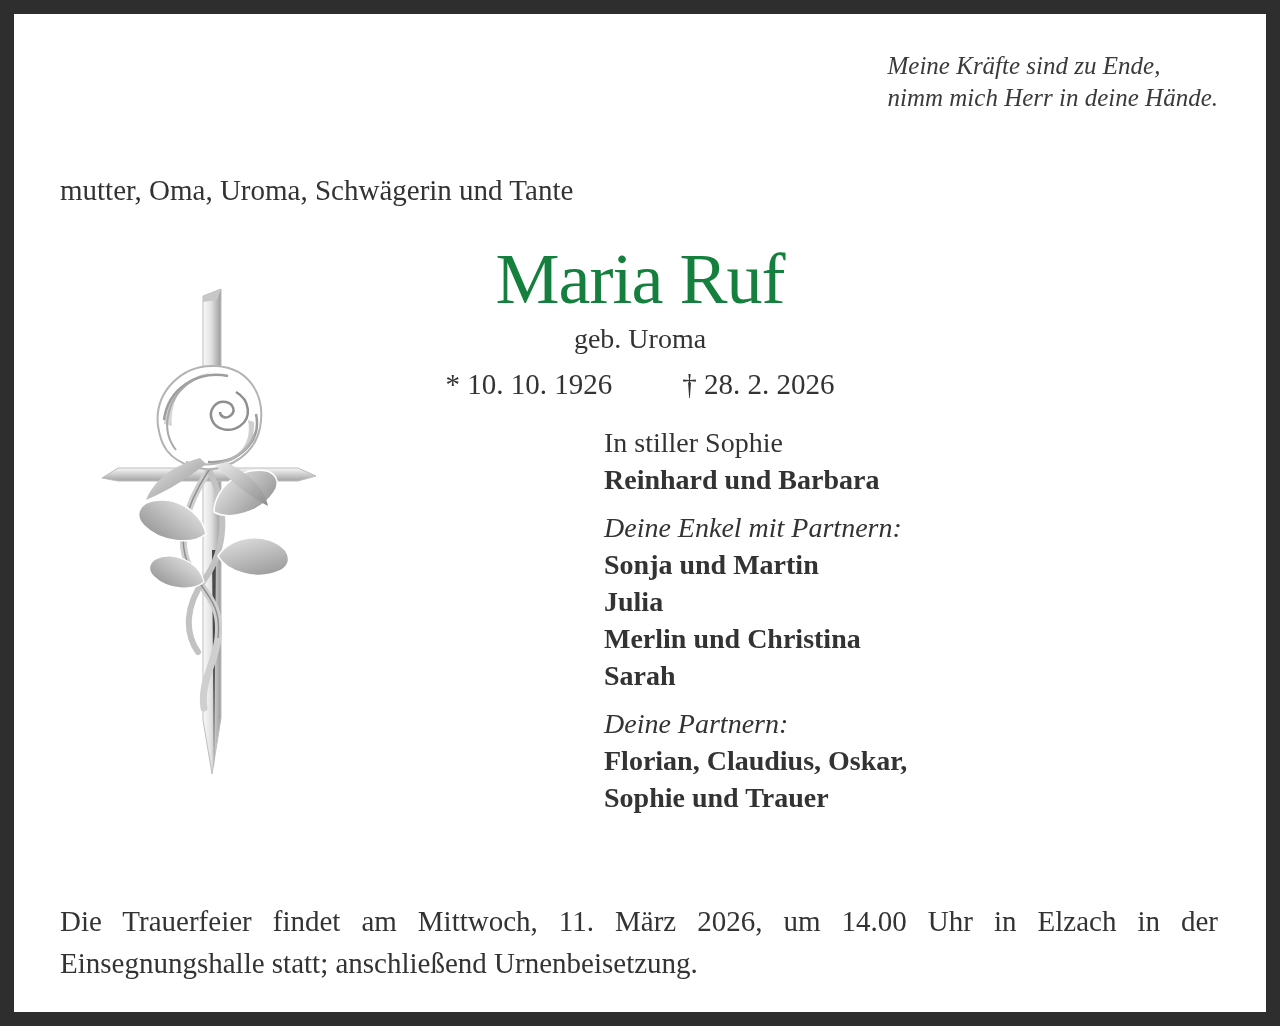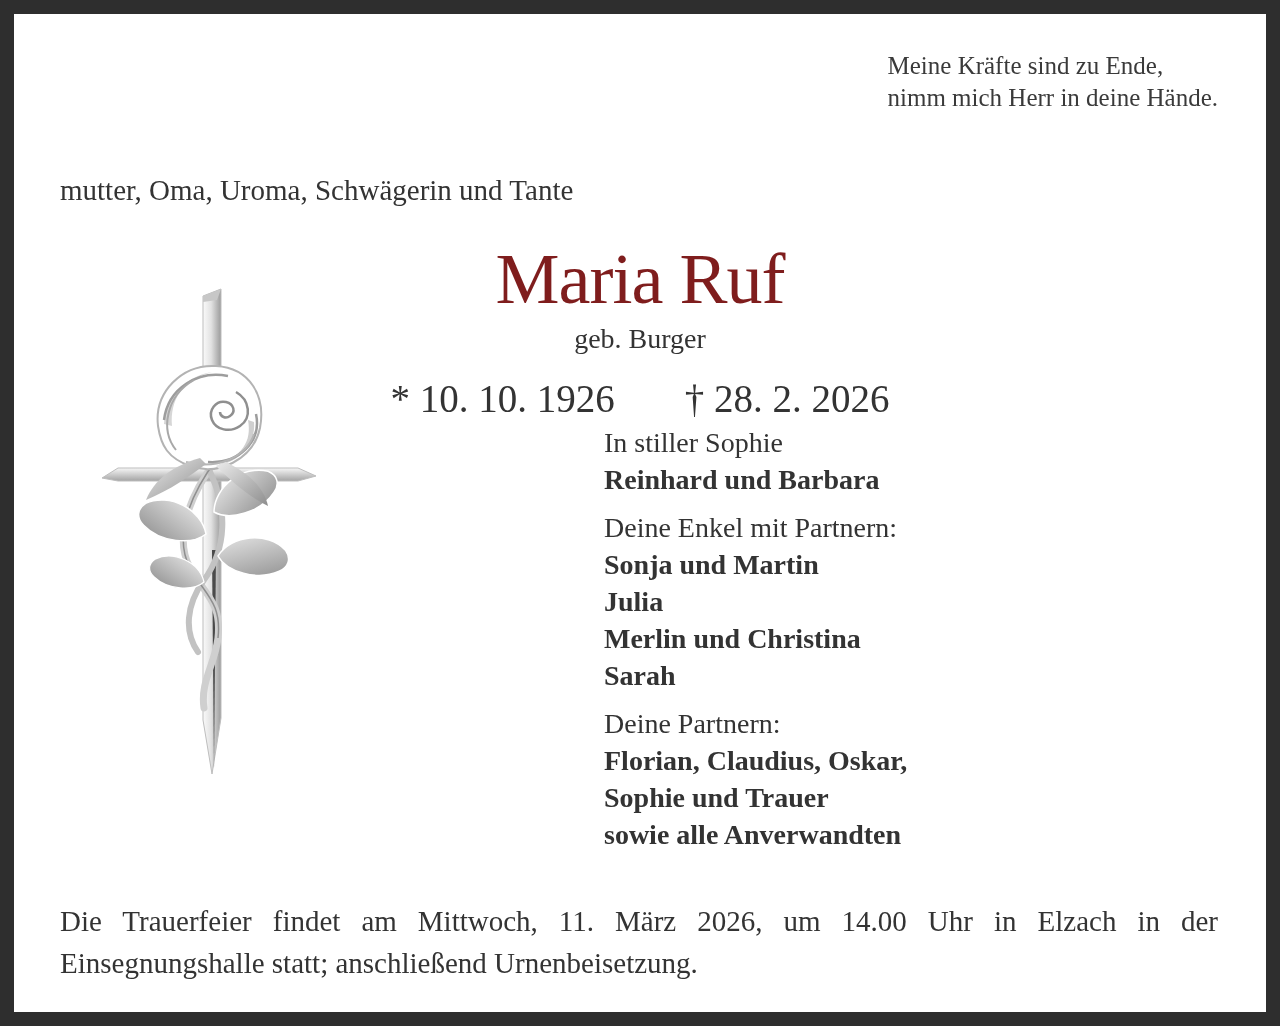--- a/index.html
+++ b/index.html
@@ -11,57 +11,58 @@
     position: relative;
   }
   .sheet {
     position: absolute; inset: 0;
     box-sizing: border-box;
     border: 14px solid #2e2e2e;
     background: #ffffff;
   }
   .quote {
     position: absolute; top: 36px; right: 48px;
+    font-style: italic;
     font-size: 25px; line-height: 32px;
     text-align: left;
     color: #3a3a3a;
   }
   .intro {
     position: absolute; left: 46px; top: 118px; right: 44px;
     font-size: 29px; line-height: 39px;
   }
   .cross-art {
     position: absolute; left: 74px; top: 236px;
     width: 240px; height: 540px;
   }
   .name-block {
     position: absolute; left: 0; right: 0; top: 226px;
     text-align: center;
   }
   .deceased-name {
     font-size: 72px; line-height: 78px;
     letter-spacing: -1px;
-    color: #7f1d1d;
+    color: #15803d;
   }
   .maiden-name {
     font-size: 28px; line-height: 34px;
     margin-top: 4px;
   }
   .dates {
-    margin-top: 20px;
-    font-size: 39px;
+    margin-top: 12px;
+    font-size: 29px;
     display: flex; justify-content: center; gap: 70px;
   }
   .mourners {
     position: absolute; left: 590px; top: 410px;
     font-size: 28px; line-height: 37px;
   }
   .m-line { white-space: nowrap; }
   .m-bold { font-weight: bold; }
-  .m-group { margin-top: 11px; }
+  .m-group { margin-top: 11px; font-style: italic; }
   .closing {
     position: absolute; left: 46px; right: 48px; top: 886px;
     font-size: 29px; line-height: 42px;
   }
   .closing .just {
     text-align: justify;
     text-align-last: justify;
   }
 </style>
 </head>
@@ -125,41 +126,40 @@
       <path d="M46,-4 C52,24 28,46 -2,44" fill="none" stroke="#9d9d9d" stroke-width="2.5"></path>
       <path d="M-24,44 C6,52 36,40 44,16" fill="none" stroke="#b5b5b5" stroke-width="2"></path>
       <path d="M26,-26 C40,-18 42,0 30,8 C20,15 6,12 2,2 C-2,-8 6,-18 16,-16 C24,-14 26,-6 20,-2 C16,1 10,-1 10,-6" fill="none" stroke="#8f8f8f" stroke-width="2.5"></path>
       <path d="M-10,40 C-38,48 -56,62 -64,82 C-40,72 -20,58 -4,46 Z" fill="url(#gL)"></path>
       <path d="M16,44 C40,56 54,70 58,88 C38,78 20,62 6,48 Z" fill="url(#gL)"></path>
     </g>
   </svg>
 
   <div class="name-block">
     <div class="deceased-name">Maria Ruf</div>
-    <div class="maiden-name">geb. Burger</div>
+    <div class="maiden-name">geb. Uroma</div>
     <div class="dates">
       <span>* 10. 10. 1926</span>
       <span>† 28. 2. 2026</span>
     </div>
   </div>
 
   <div class="mourners">
     <div class="m-line">In stiller Sophie</div>
     <div class="m-line m-bold">Reinhard und Barbara</div>
 
     <div class="m-line m-group">Deine Enkel mit Partnern:</div>
     <div class="m-line m-bold">Sonja und Martin</div>
     <div class="m-line m-bold">Julia</div>
     <div class="m-line m-bold">Merlin und Christina</div>
     <div class="m-line m-bold">Sarah</div>
 
     <div class="m-line m-group">Deine Partnern:</div>
     <div class="m-line m-bold">Florian, Claudius, Oskar,</div>
     <div class="m-line m-bold">Sophie und Trauer</div>
-    <div class="m-line m-bold">sowie alle Anverwandten</div>
   </div>
 
   <div class="closing">
     <div class="just">Die Trauerfeier findet am Mittwoch, 11. März 2026, um 14.00 Uhr in Elzach in der</div>
     <div>Einsegnungshalle statt; anschließend Urnenbeisetzung.</div>
   </div>
 
 </div>
 
 </body></html>

